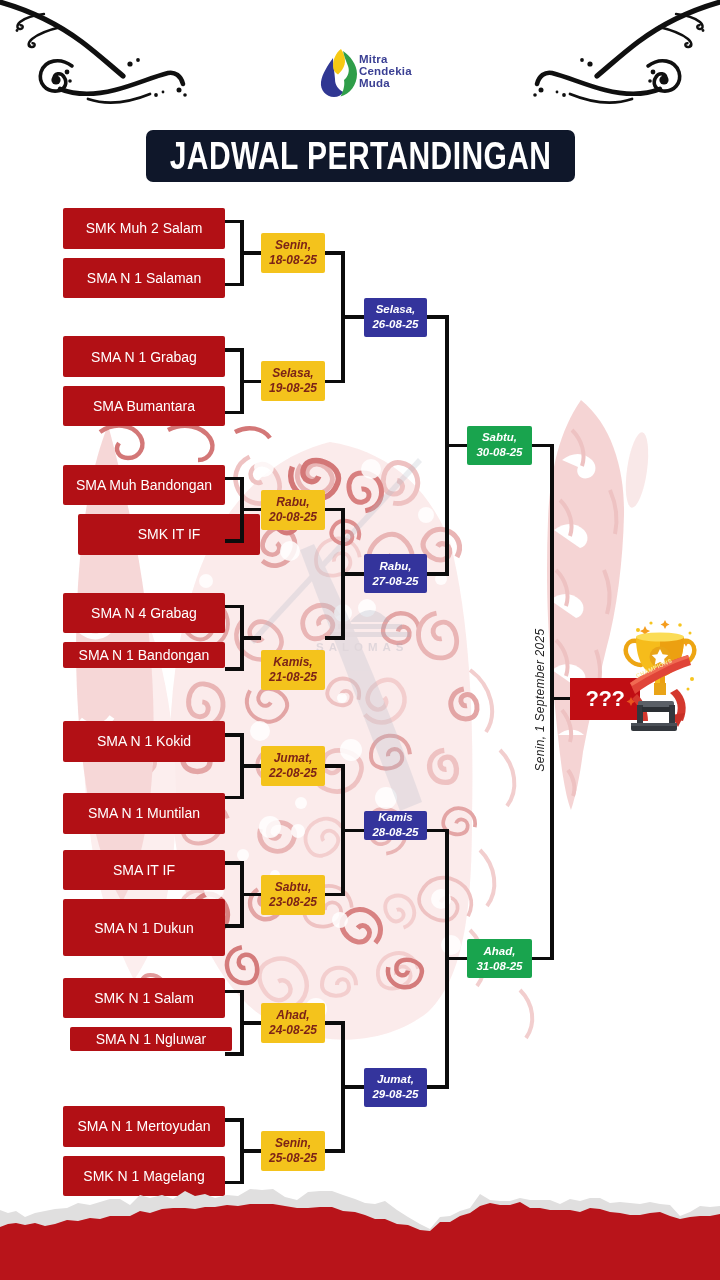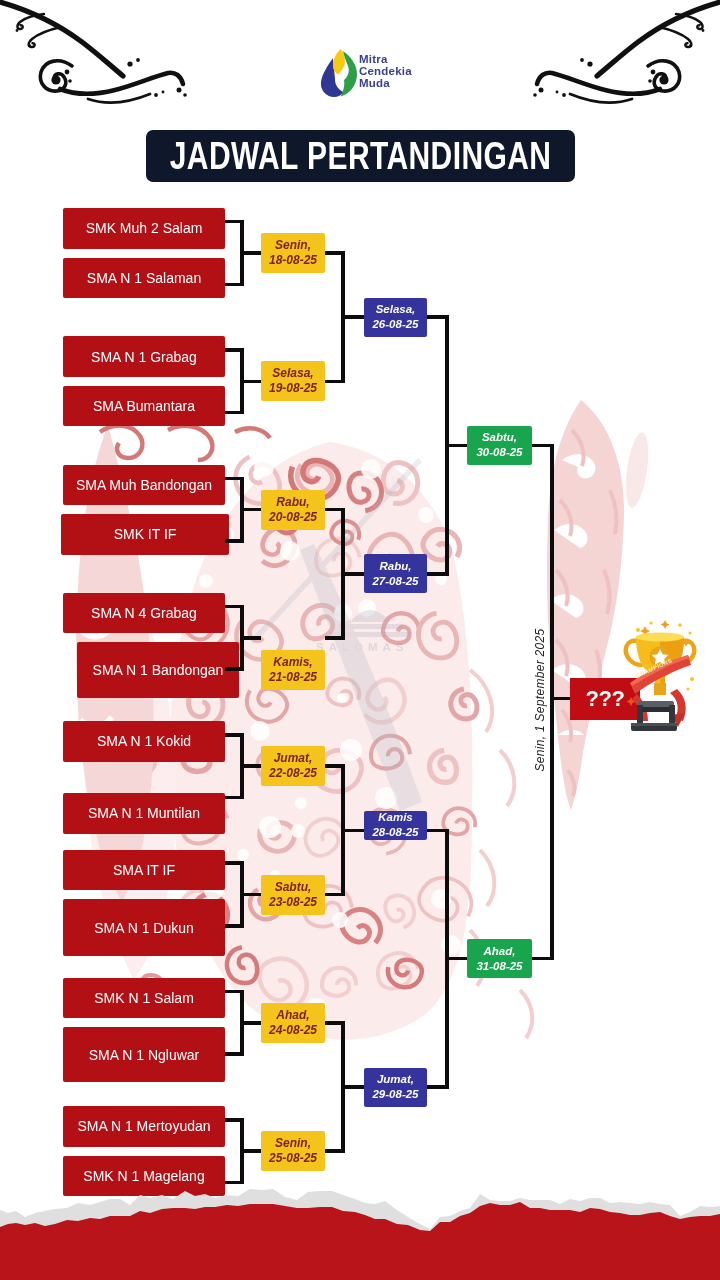--- a/index.html
+++ b/index.html
@@ -235,34 +235,34 @@
 <div class="ln" style="left:225.0px;top:348.2px;width:18.6px;height:3.6px"></div>
 <div class="ln" style="left:225.0px;top:410.8px;width:18.6px;height:3.6px"></div>
 <div class="ln" style="left:240.0px;top:348.2px;width:3.6px;height:66.2px"></div>
 <div class="ln" style="left:243.6px;top:379.5px;width:17.4px;height:3.6px"></div>
 <div class="ybox" style="left:261px;top:361.3px;width:64px;height:40px">
     <span>Selasa,<br>19-08-25</span>
   </div>
 <div class="rbox" style="left:63px;top:464.6px;width:162px;height:40.5px">
     <span>SMA Muh Bandongan</span>
   </div>
-<div class="rbox" style="left:61px;top:514.1px;width:168px;height:40.5px">
+<div class="rbox" style="left:78px;top:514.1px;width:182px;height:40.5px">
     <span>SMK IT IF</span>
   </div>
 <div class="ln" style="left:225.0px;top:476.5px;width:18.6px;height:3.6px"></div>
 <div class="ln" style="left:225.0px;top:539.1px;width:18.6px;height:3.6px"></div>
 <div class="ln" style="left:240.0px;top:476.5px;width:3.6px;height:66.2px"></div>
 <div class="ln" style="left:243.6px;top:507.8px;width:17.4px;height:3.6px"></div>
 <div class="ybox" style="left:261px;top:489.6px;width:64px;height:40px">
     <span>Rabu,<br>20-08-25</span>
   </div>
 <div class="rbox" style="left:63px;top:592.9px;width:162px;height:40.5px">
     <span>SMA N 4 Grabag</span>
   </div>
-<div class="rbox" style="left:77px;top:642.4px;width:162px;height:56px">
+<div class="rbox" style="left:63px;top:642.4px;width:162px;height:26px">
     <span>SMA N 1 Bandongan</span>
   </div>
 <div class="ln" style="left:225.0px;top:604.8px;width:18.6px;height:3.6px"></div>
 <div class="ln" style="left:225.0px;top:667.4px;width:18.6px;height:3.6px"></div>
 <div class="ln" style="left:240.0px;top:604.8px;width:3.6px;height:66.2px"></div>
 <div class="ln" style="left:243.6px;top:636.1px;width:17.4px;height:3.6px"></div>
 <div class="ybox" style="left:261px;top:650px;width:64px;height:40px">
     <span>Kamis,<br>21-08-25</span>
   </div>
 <div class="rbox" style="left:63px;top:721.2px;width:162px;height:40.5px">
@@ -287,21 +287,21 @@
 <div class="ln" style="left:225.0px;top:861.4px;width:18.6px;height:3.6px"></div>
 <div class="ln" style="left:225.0px;top:924.0px;width:18.6px;height:3.6px"></div>
 <div class="ln" style="left:240.0px;top:861.4px;width:3.6px;height:66.2px"></div>
 <div class="ln" style="left:243.6px;top:892.7px;width:17.4px;height:3.6px"></div>
 <div class="ybox" style="left:261px;top:874.5px;width:64px;height:40px">
     <span>Sabtu,<br>23-08-25</span>
   </div>
 <div class="rbox" style="left:63px;top:977.8px;width:162px;height:40.5px">
     <span>SMK N 1 Salam</span>
   </div>
-<div class="rbox" style="left:63px;top:1027.3px;width:162px;height:55px">
+<div class="rbox" style="left:70px;top:1027.3px;width:162px;height:24px">
     <span>SMA N 1 Ngluwar</span>
   </div>
 <div class="ln" style="left:225.0px;top:989.7px;width:18.6px;height:3.6px"></div>
 <div class="ln" style="left:225.0px;top:1052.3px;width:18.6px;height:3.6px"></div>
 <div class="ln" style="left:240.0px;top:989.7px;width:3.6px;height:66.2px"></div>
 <div class="ln" style="left:243.6px;top:1021.0px;width:17.4px;height:3.6px"></div>
 <div class="ybox" style="left:261px;top:1002.8px;width:64px;height:40px">
     <span>Ahad,<br>24-08-25</span>
   </div>
 <div class="rbox" style="left:63px;top:1106.1px;width:162px;height:40.5px">

